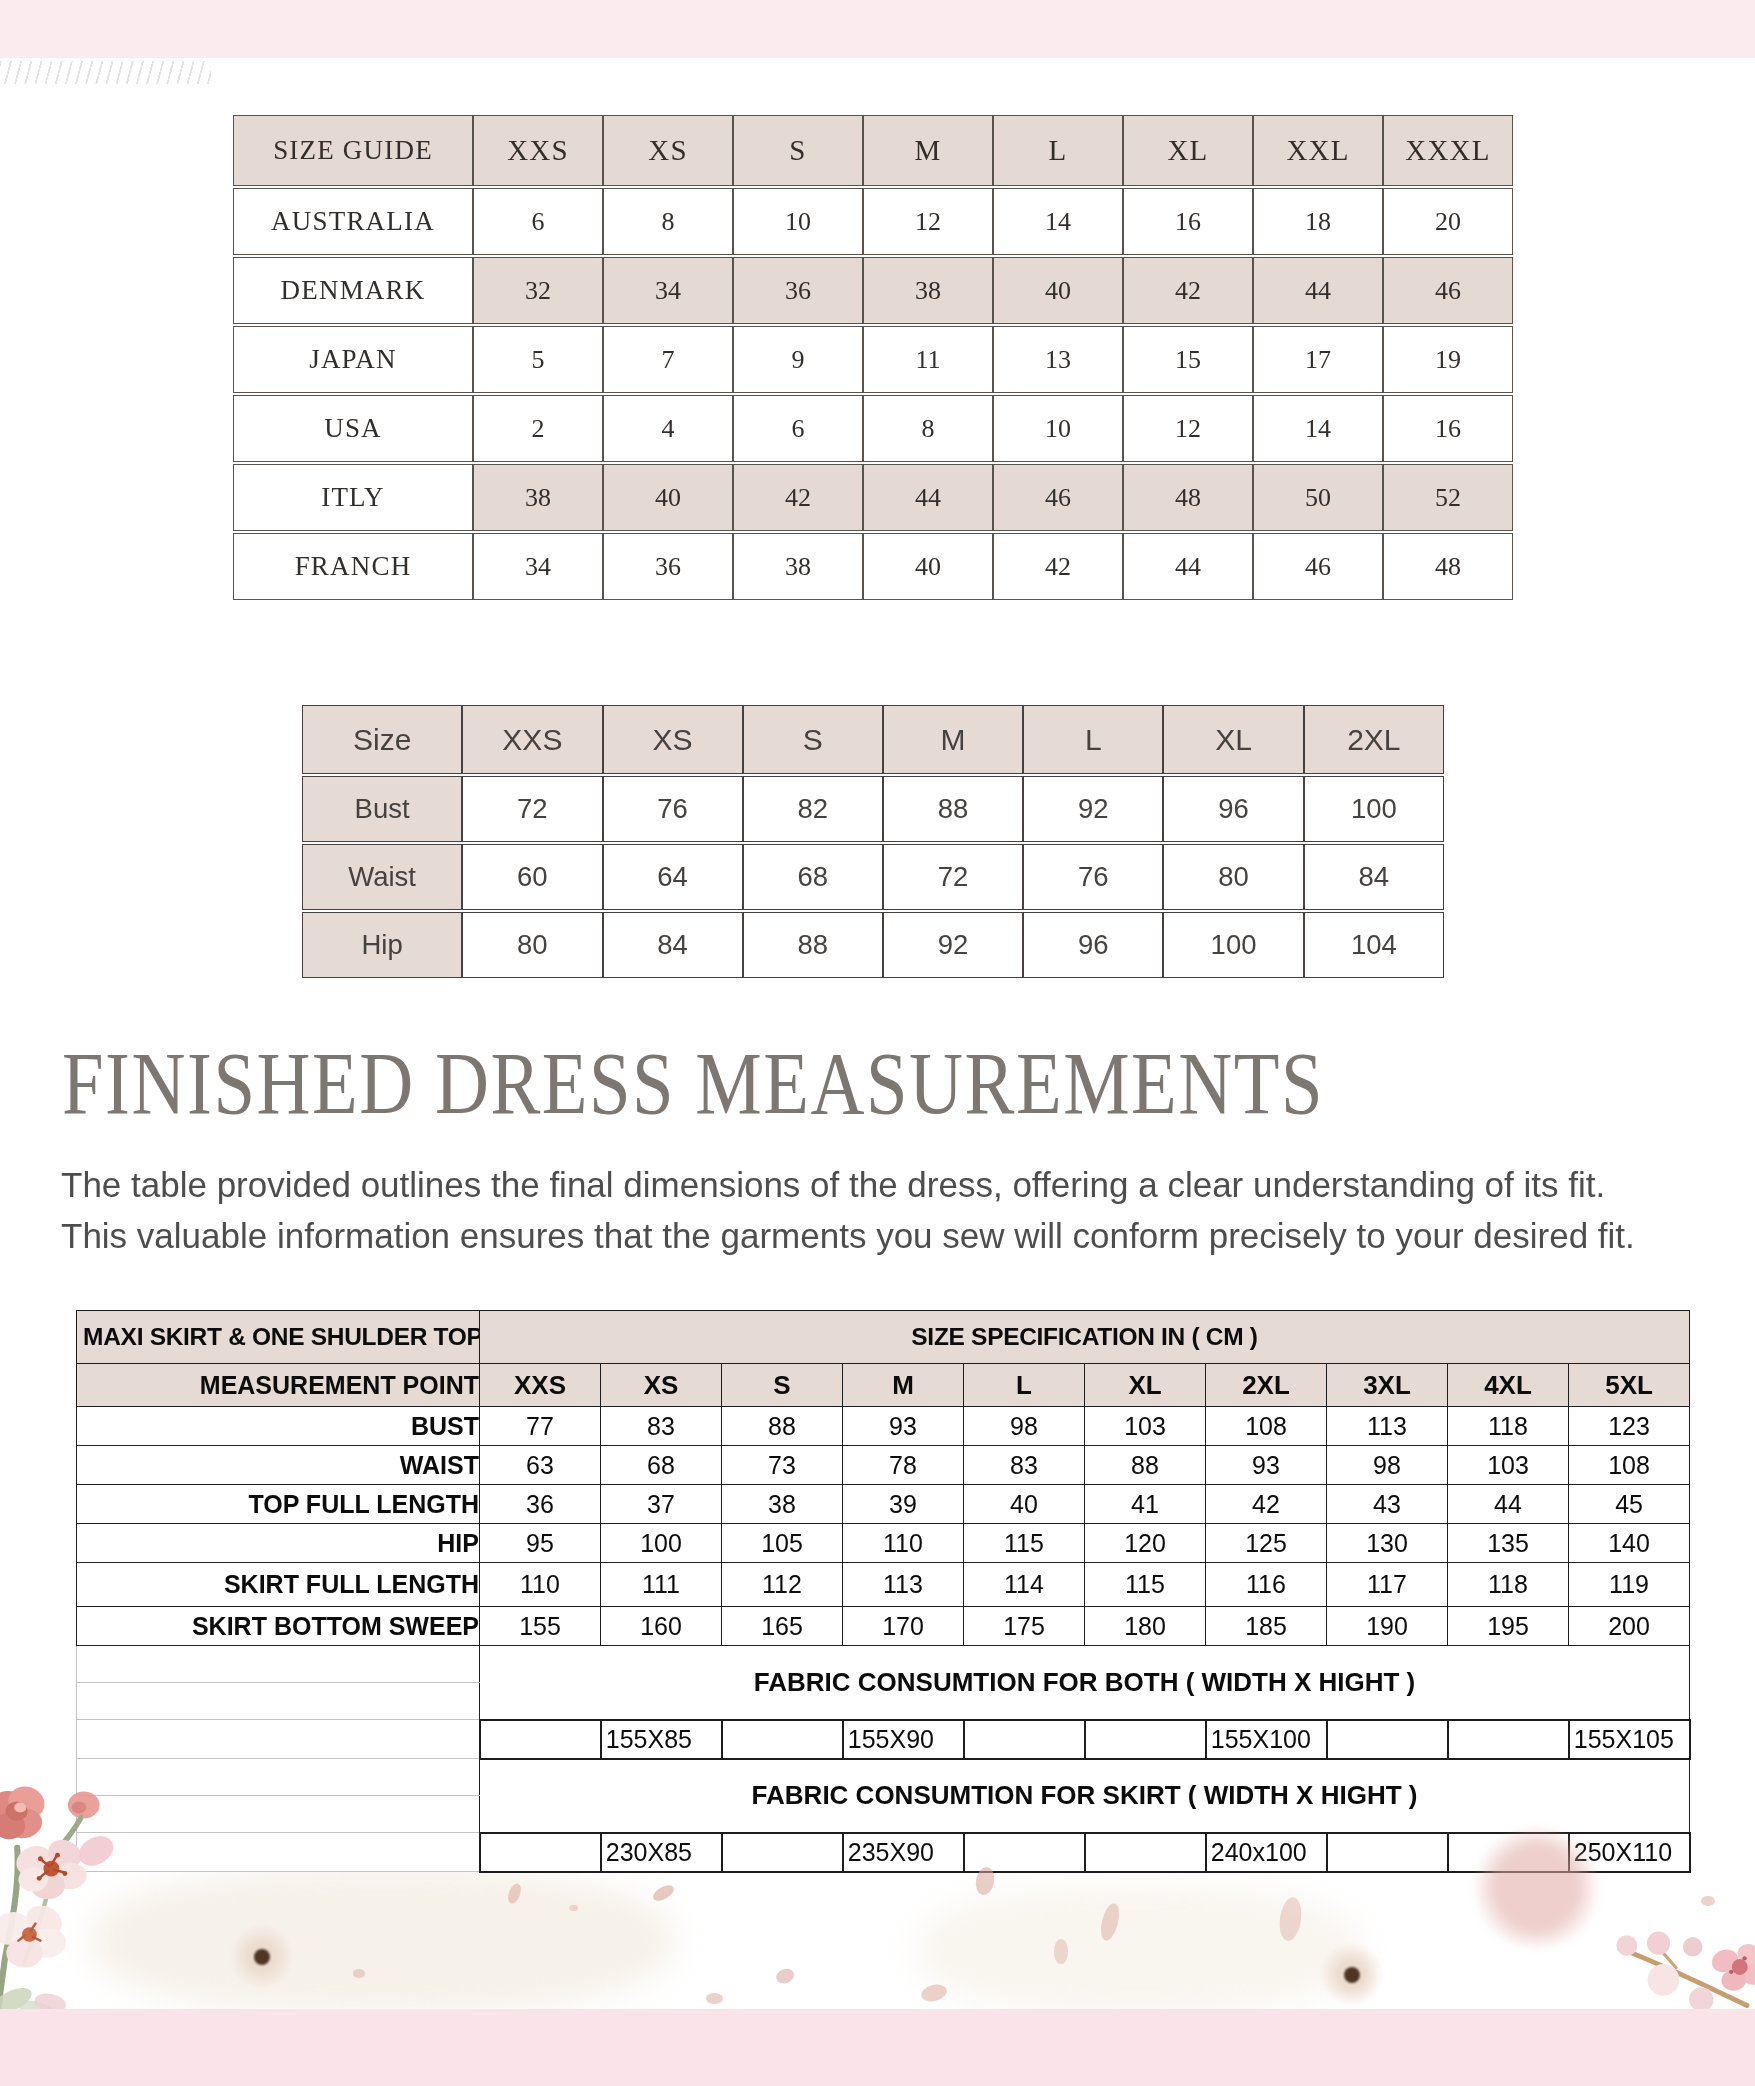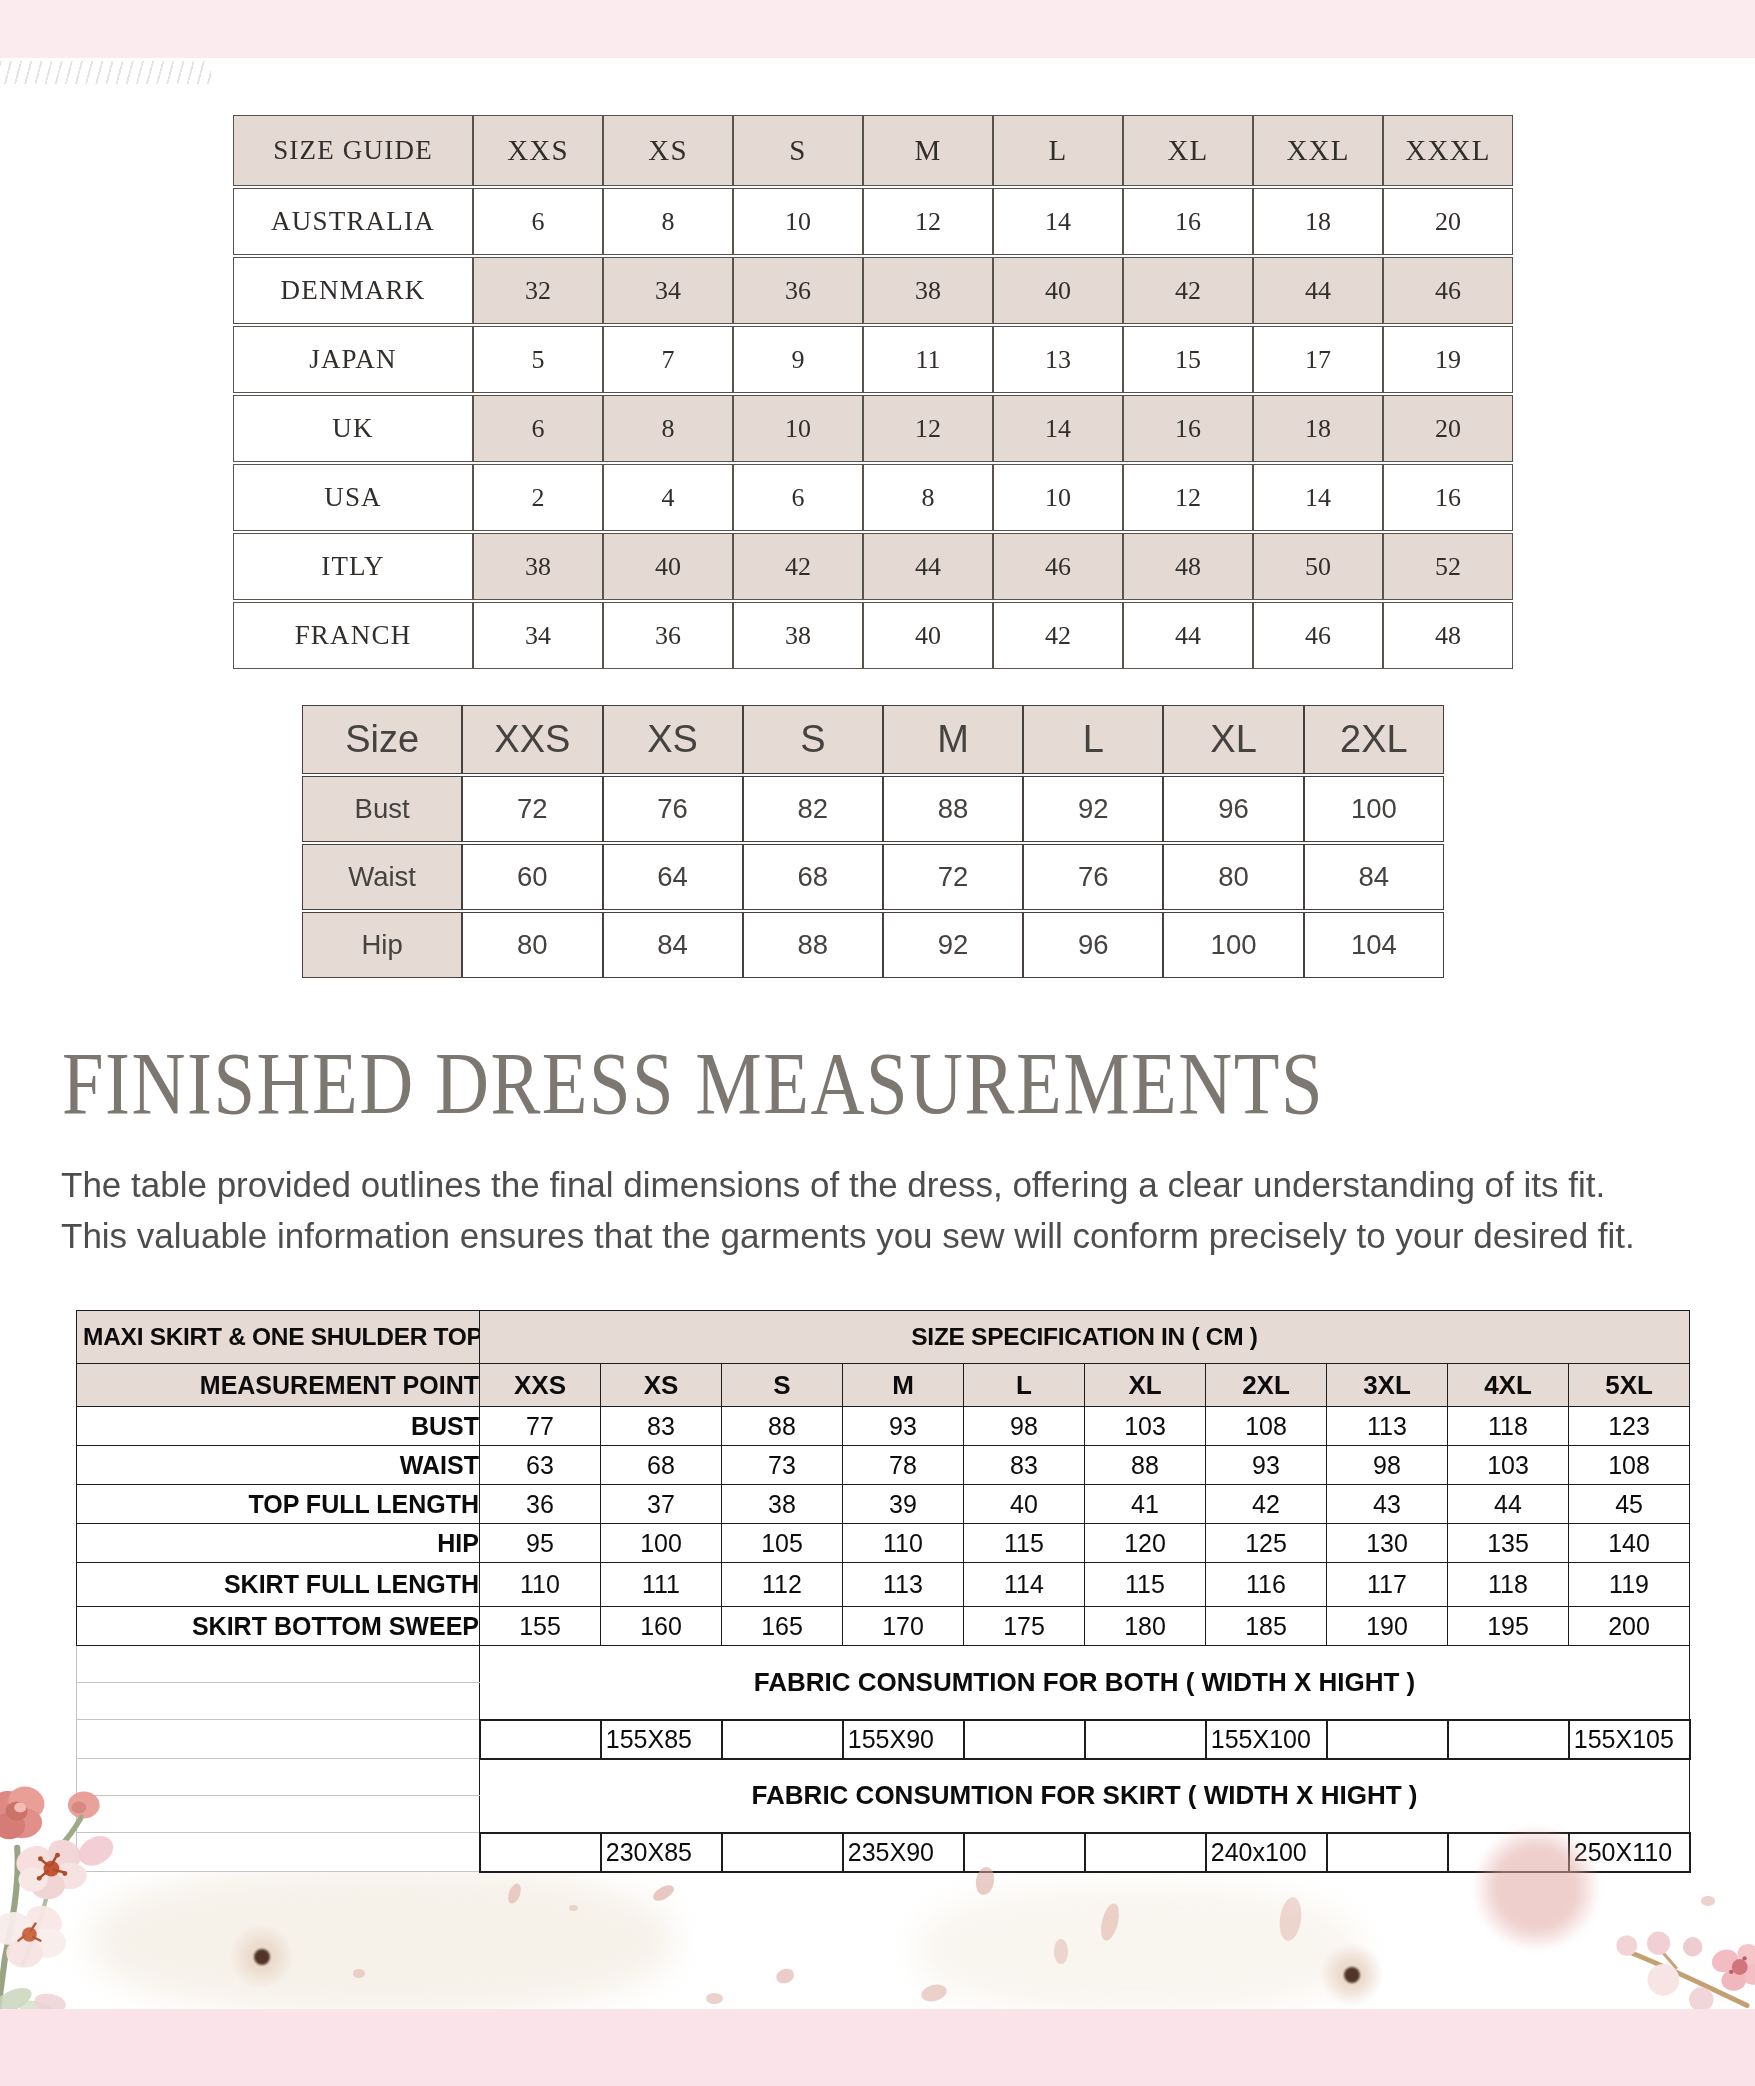--- a/index.html
+++ b/index.html
@@ -23,21 +23,21 @@
          font-family:"Liberation Serif",serif;color:#322e2b}
   #t1 td.shade{background:#e5d9d3}
   #t1 .hdr{font-size:29px;letter-spacing:1.2px}
   #t1 .lbl{font-size:27px;letter-spacing:1.2px}
   #t1 .num{font-size:26px}
 
   
   #t2{position:absolute;left:302px;top:703px;width:1142px;border-collapse:separate;border-spacing:0 2.4px}
   #t2 td{border:1.8px solid #46413e;background:#fff;text-align:center;color:#454240;font-size:27.5px}
   #t2 td.shade{background:#e6dad4}
-  #t2 .hdr{font-size:38px}
+  #t2 .hdr{font-size:30px}
 
   
   #heading{position:absolute;left:62px;top:1039px;font-family:"Liberation Serif",serif;
            font-size:89px;line-height:1.0;color:#7d7772;letter-spacing:1.8px;
            transform:scaleX(.84);transform-origin:left center;white-space:nowrap}
   #para{position:absolute;left:61px;top:1159px;font-size:35px;line-height:51px;color:#4d4d4d;white-space:nowrap}
 
   
   #t3{position:absolute;left:76px;top:1310px;width:1614px;border-collapse:collapse}
   #t3 td{border:1.8px solid #1d1d1d;background:#fff;color:#0c0c0c;font-size:25px;text-align:center}
@@ -111,31 +111,20 @@
       <tr style="height:67px">
         <td class="lbl">JAPAN</td>
         <td class="num">5</td>
         <td class="num">7</td>
         <td class="num">9</td>
         <td class="num">11</td>
         <td class="num">13</td>
         <td class="num">15</td>
         <td class="num">17</td>
         <td class="num">19</td>
-      </tr>
-      <tr style="height:67px">
-        <td class="lbl">UK</td>
-        <td class="num shade">6</td>
-        <td class="num shade">8</td>
-        <td class="num shade">10</td>
-        <td class="num shade">12</td>
-        <td class="num shade">14</td>
-        <td class="num shade">16</td>
-        <td class="num shade">18</td>
-        <td class="num shade">20</td>
       </tr>
       <tr style="height:67px">
         <td class="lbl">USA</td>
         <td class="num">2</td>
         <td class="num">4</td>
         <td class="num">6</td>
         <td class="num">8</td>
         <td class="num">10</td>
         <td class="num">12</td>
         <td class="num">14</td>

